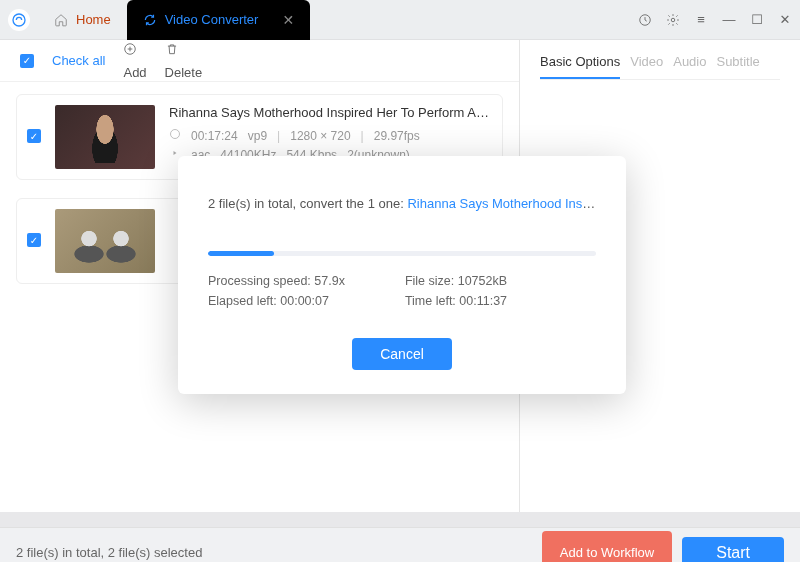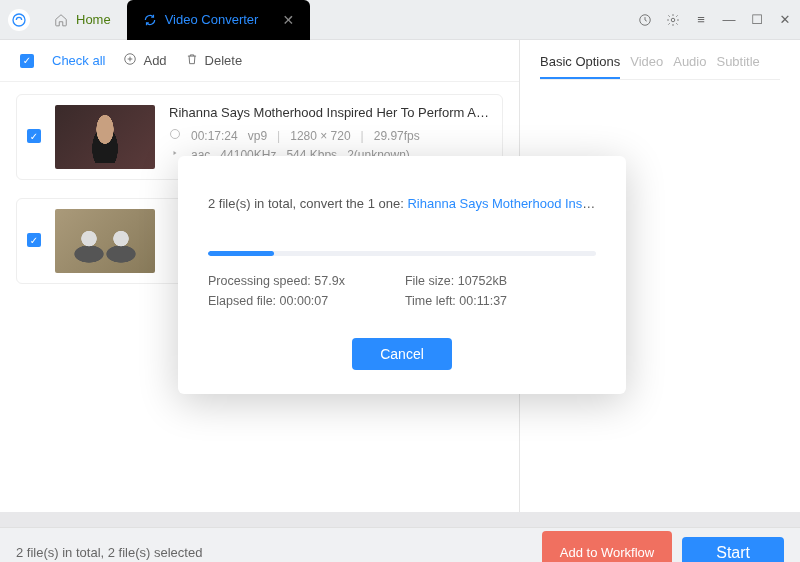--- a/index.html
+++ b/index.html
@@ -1,34 +1,34 @@
 <!DOCTYPE html>
 <html><head>
 <meta charset="utf-8">
 <style>
 * { box-sizing: border-box; margin: 0; padding: 0; font-family: -apple-system, BlinkMacSystemFont, "Segoe UI", Arial, sans-serif; }
 body { width: 800px; height: 562px; background: #e8e8ea; overflow: hidden; position: relative; font-size: 13px; color: #555; }
 
 .titlebar { height: 40px; background: #eceef0; display: flex; align-items: center; padding: 0 8px; border-bottom: 1px solid #e0e1e3; }
 .logo { width: 22px; height: 22px; border-radius: 50%; background: #fff; display: flex; align-items: center; justify-content: center; margin-right: 8px; }
 .logo svg { width: 16px; height: 16px; }
-.tab { height: 40px; display: flex; align-items: center; padding: 0 16px; gap: 8px; color: #4d7c0f; }
+.tab { height: 40px; display: flex; align-items: center; padding: 0 16px; gap: 8px; color: #c2410c; }
 .tab.active { background: #000000; border-radius: 6px 6px 0 0; color: #2a8cff; }
 .tab .icon { width: 14px; height: 14px; display: inline-flex; align-items: center; justify-content: center; }
 .tab .close { margin-left: 16px; color: #888; font-size: 14px; }
 .spacer { flex: 1; }
 .win-controls { display: flex; gap: 14px; align-items: center; color: #666; }
 .win-controls span { cursor: pointer; display: inline-flex; width: 14px; justify-content: center; }
 
 .content { display: flex; height: 472px; background: #fff; }
 .left { width: 520px; border-right: 1px solid #e5e5e5; display: flex; flex-direction: column; }
 .toolbar { height: 42px; display: flex; align-items: center; padding: 0 20px; gap: 18px; border-bottom: 1px solid #f0f0f0; }
 .toolbar .chk { width: 14px; height: 14px; background: #2a8cff; border-radius: 2px; display: inline-flex; align-items: center; justify-content: center; color: #fff; font-size: 10px; }
 .toolbar .link { color: #2a8cff; }
-.toolbar .btn { display: flex; align-items: center; gap: 6px; color: #555; }
+.toolbar .btn { display: flex; align-items: flex-start; gap: 6px; color: #555; flex-direction: column; }
 
 .items { padding: 12px 16px; display: flex; flex-direction: column; gap: 18px; }
 .item { display: flex; align-items: flex-start; gap: 14px; border: 1px solid #eee; border-radius: 6px; padding: 10px; }
 .item .cb { margin-top: 24px; width: 14px; height: 14px; background: #2a8cff; border-radius: 2px; display: inline-flex; align-items: center; justify-content: center; color: #fff; font-size: 10px; }
 .thumb { width: 100px; height: 64px; background: #333; border-radius: 2px; position: relative; overflow: hidden; }
 .thumb1 { background: linear-gradient(135deg, #3a2a2a, #5a3a3a); }
 .thumb1::after { content: ""; position: absolute; left: 30px; top: 10px; width: 40px; height: 48px; background: radial-gradient(ellipse at 50% 30%, #c8a080 30%, transparent 31%), radial-gradient(ellipse at 50% 70%, #1a1a1a 45%, transparent 46%); border-radius: 4px; }
 .thumb2 { background: linear-gradient(135deg, #aa9a7a, #887a5a); }
 .thumb2::after { content: ""; position: absolute; left: 10px; top: 12px; width: 80px; height: 44px; background: radial-gradient(circle at 30% 40%, #ddd 12%, transparent 13%), radial-gradient(circle at 70% 40%, #ddd 12%, transparent 13%), radial-gradient(ellipse at 30% 75%, #555 18%, transparent 19%), radial-gradient(ellipse at 70% 75%, #555 18%, transparent 19%); }
 .meta { flex: 1; overflow: hidden; }
@@ -185,21 +185,21 @@
   <div class="modal">
     <div class="msg">
       <span>2 file(s) in total, convert the 1 one: </span><span class="fn">Rihanna Says Motherhood Inspired Her …</span>
     </div>
     <div class="progress">
       <div class="bar"></div>
     </div>
     <div class="stats">
       <div class="col">
         <div><span>Processing speed: </span><span>57.9x</span></div>
-        <div><span>Elapsed file: </span><span>00:00:07</span></div>
+        <div><span>Elapsed left: </span><span>00:00:07</span></div>
       </div>
       <div class="col">
         <div><span>File size: </span><span>10752kB</span></div>
         <div><span>Time left: </span><span>00:11:37</span></div>
       </div>
     </div>
     <div class="modal-actions">
       <button class="btn-cancel">Cancel</button>
     </div>
   </div>

